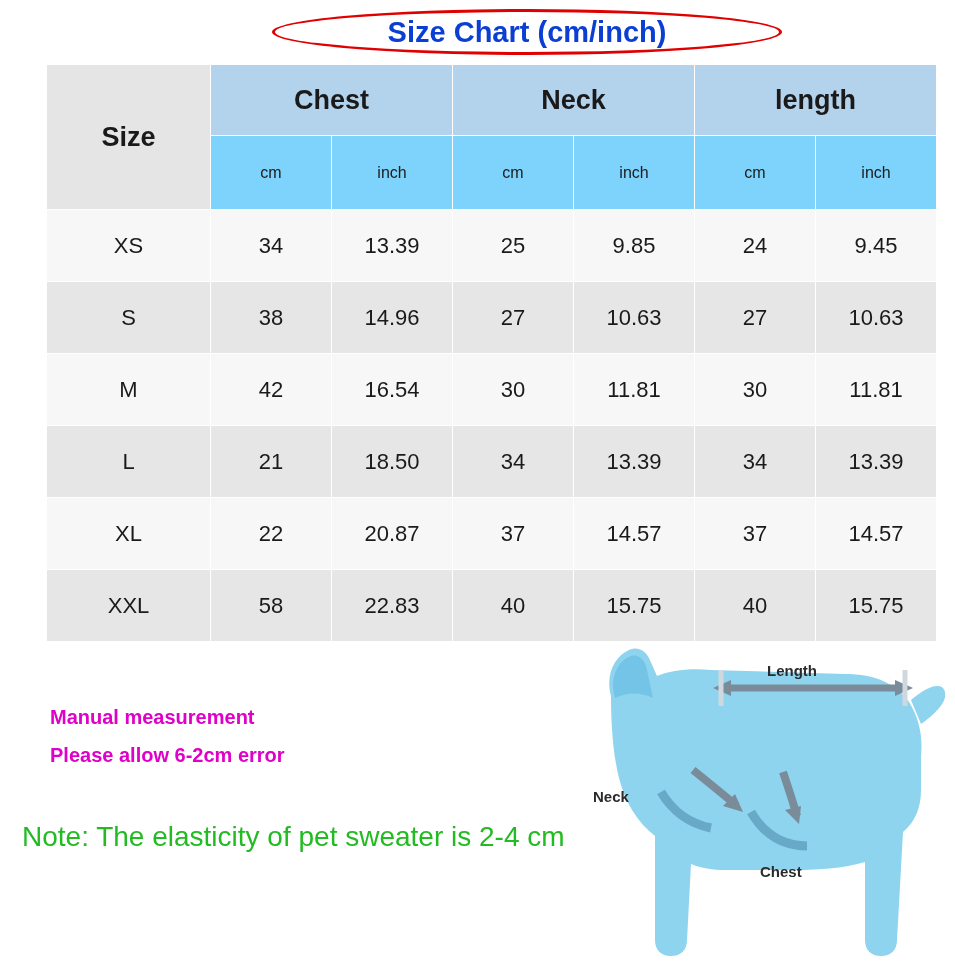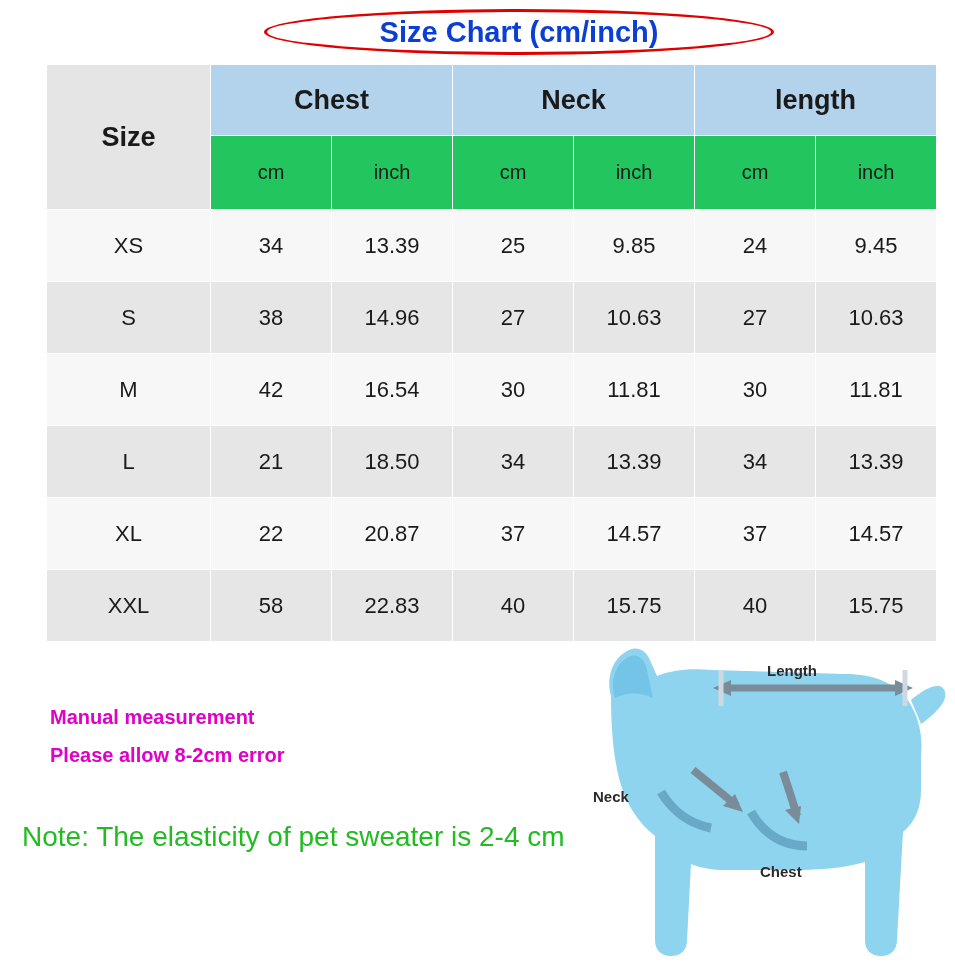--- a/index.html
+++ b/index.html
@@ -11,21 +11,21 @@
     width: 955px;
     height: 964px;
     position: relative;
     font-family: "Liberation Sans", sans-serif;
     overflow: hidden;
   }
 
   
   #title-wrap {
     position: absolute;
-    left: 8px;
+    left: 16px;
     top: 4px;
     width: 926px;
     height: 52px;
     text-decoration: underline;
   }
   #title-ellipse {
     position: absolute;
     left: 256px;
     top: 5px;
     width: 510px;
@@ -70,22 +70,22 @@
     font-weight: bold !important;
     height: 141px;
   }
   .grp-head {
     background: #b3d2ec;
     font-size: 27px;
     font-weight: bold !important;
     height: 68px;
   }
   .unit-head {
-    background: #22c55e;
-    font-size: 20px;
+    background: #7dd3fc;
+    font-size: 16px;
     height: 71px;
   }
   .row-odd td {
     background: #f7f7f7;
   }
   .row-even td {
     background: #e6e6e6;
   }
   #size-table tbody td {
     height: 69px;
@@ -225,21 +225,21 @@
       <td>40</td>
       <td>15.75</td>
       <td>40</td>
       <td>15.75</td>
     </tr>
   </tbody>
 </table>
 
 <div id="note-manual">
   <div>Manual measurement</div>
-  <div>Please allow 8-2cm error</div>
+  <div>Please allow 6-2cm error</div>
 </div>
 
 <div id="note-elastic">
   <div>Note: The elasticity of pet sweater is 2-4 cm</div>
 </div>
 
 <div id="dog-diagram">
   <svg width="400" height="320" viewBox="0 0 400 320">
 
     <path fill="#8ed4ef" d="M66,56 C60,34 70,16 84,10 C92,6 100,10 104,18 L112,36

